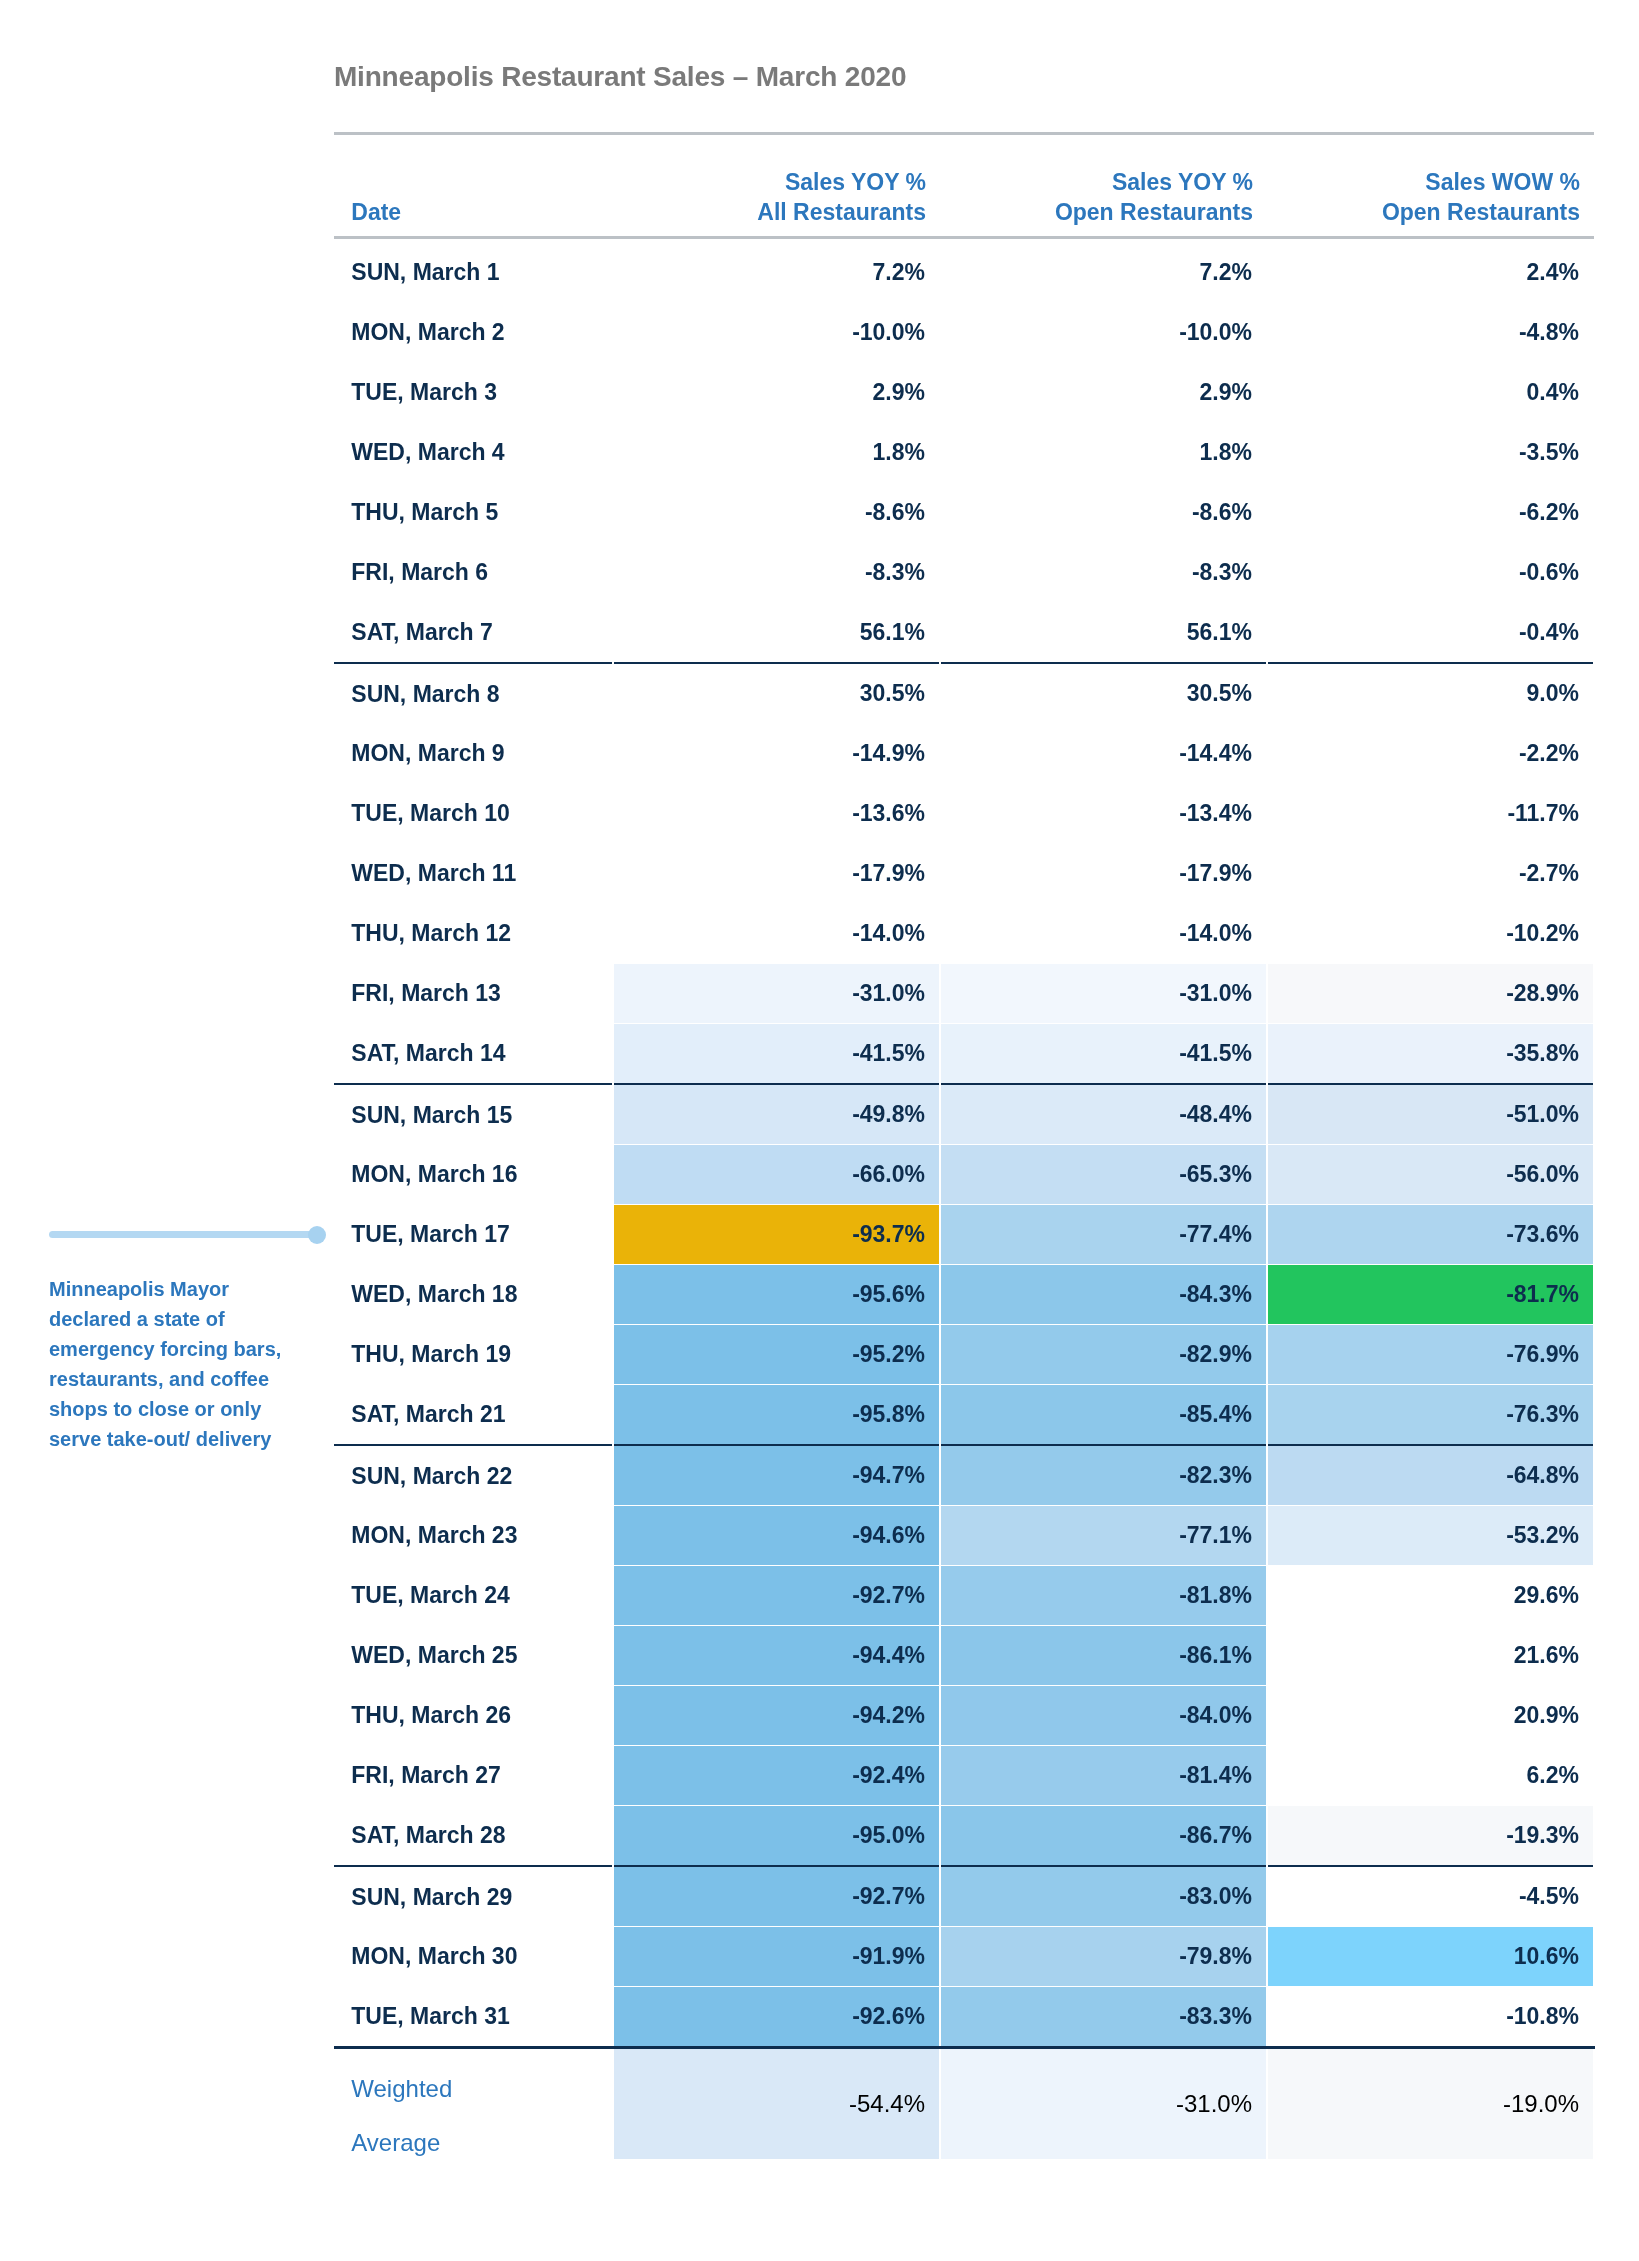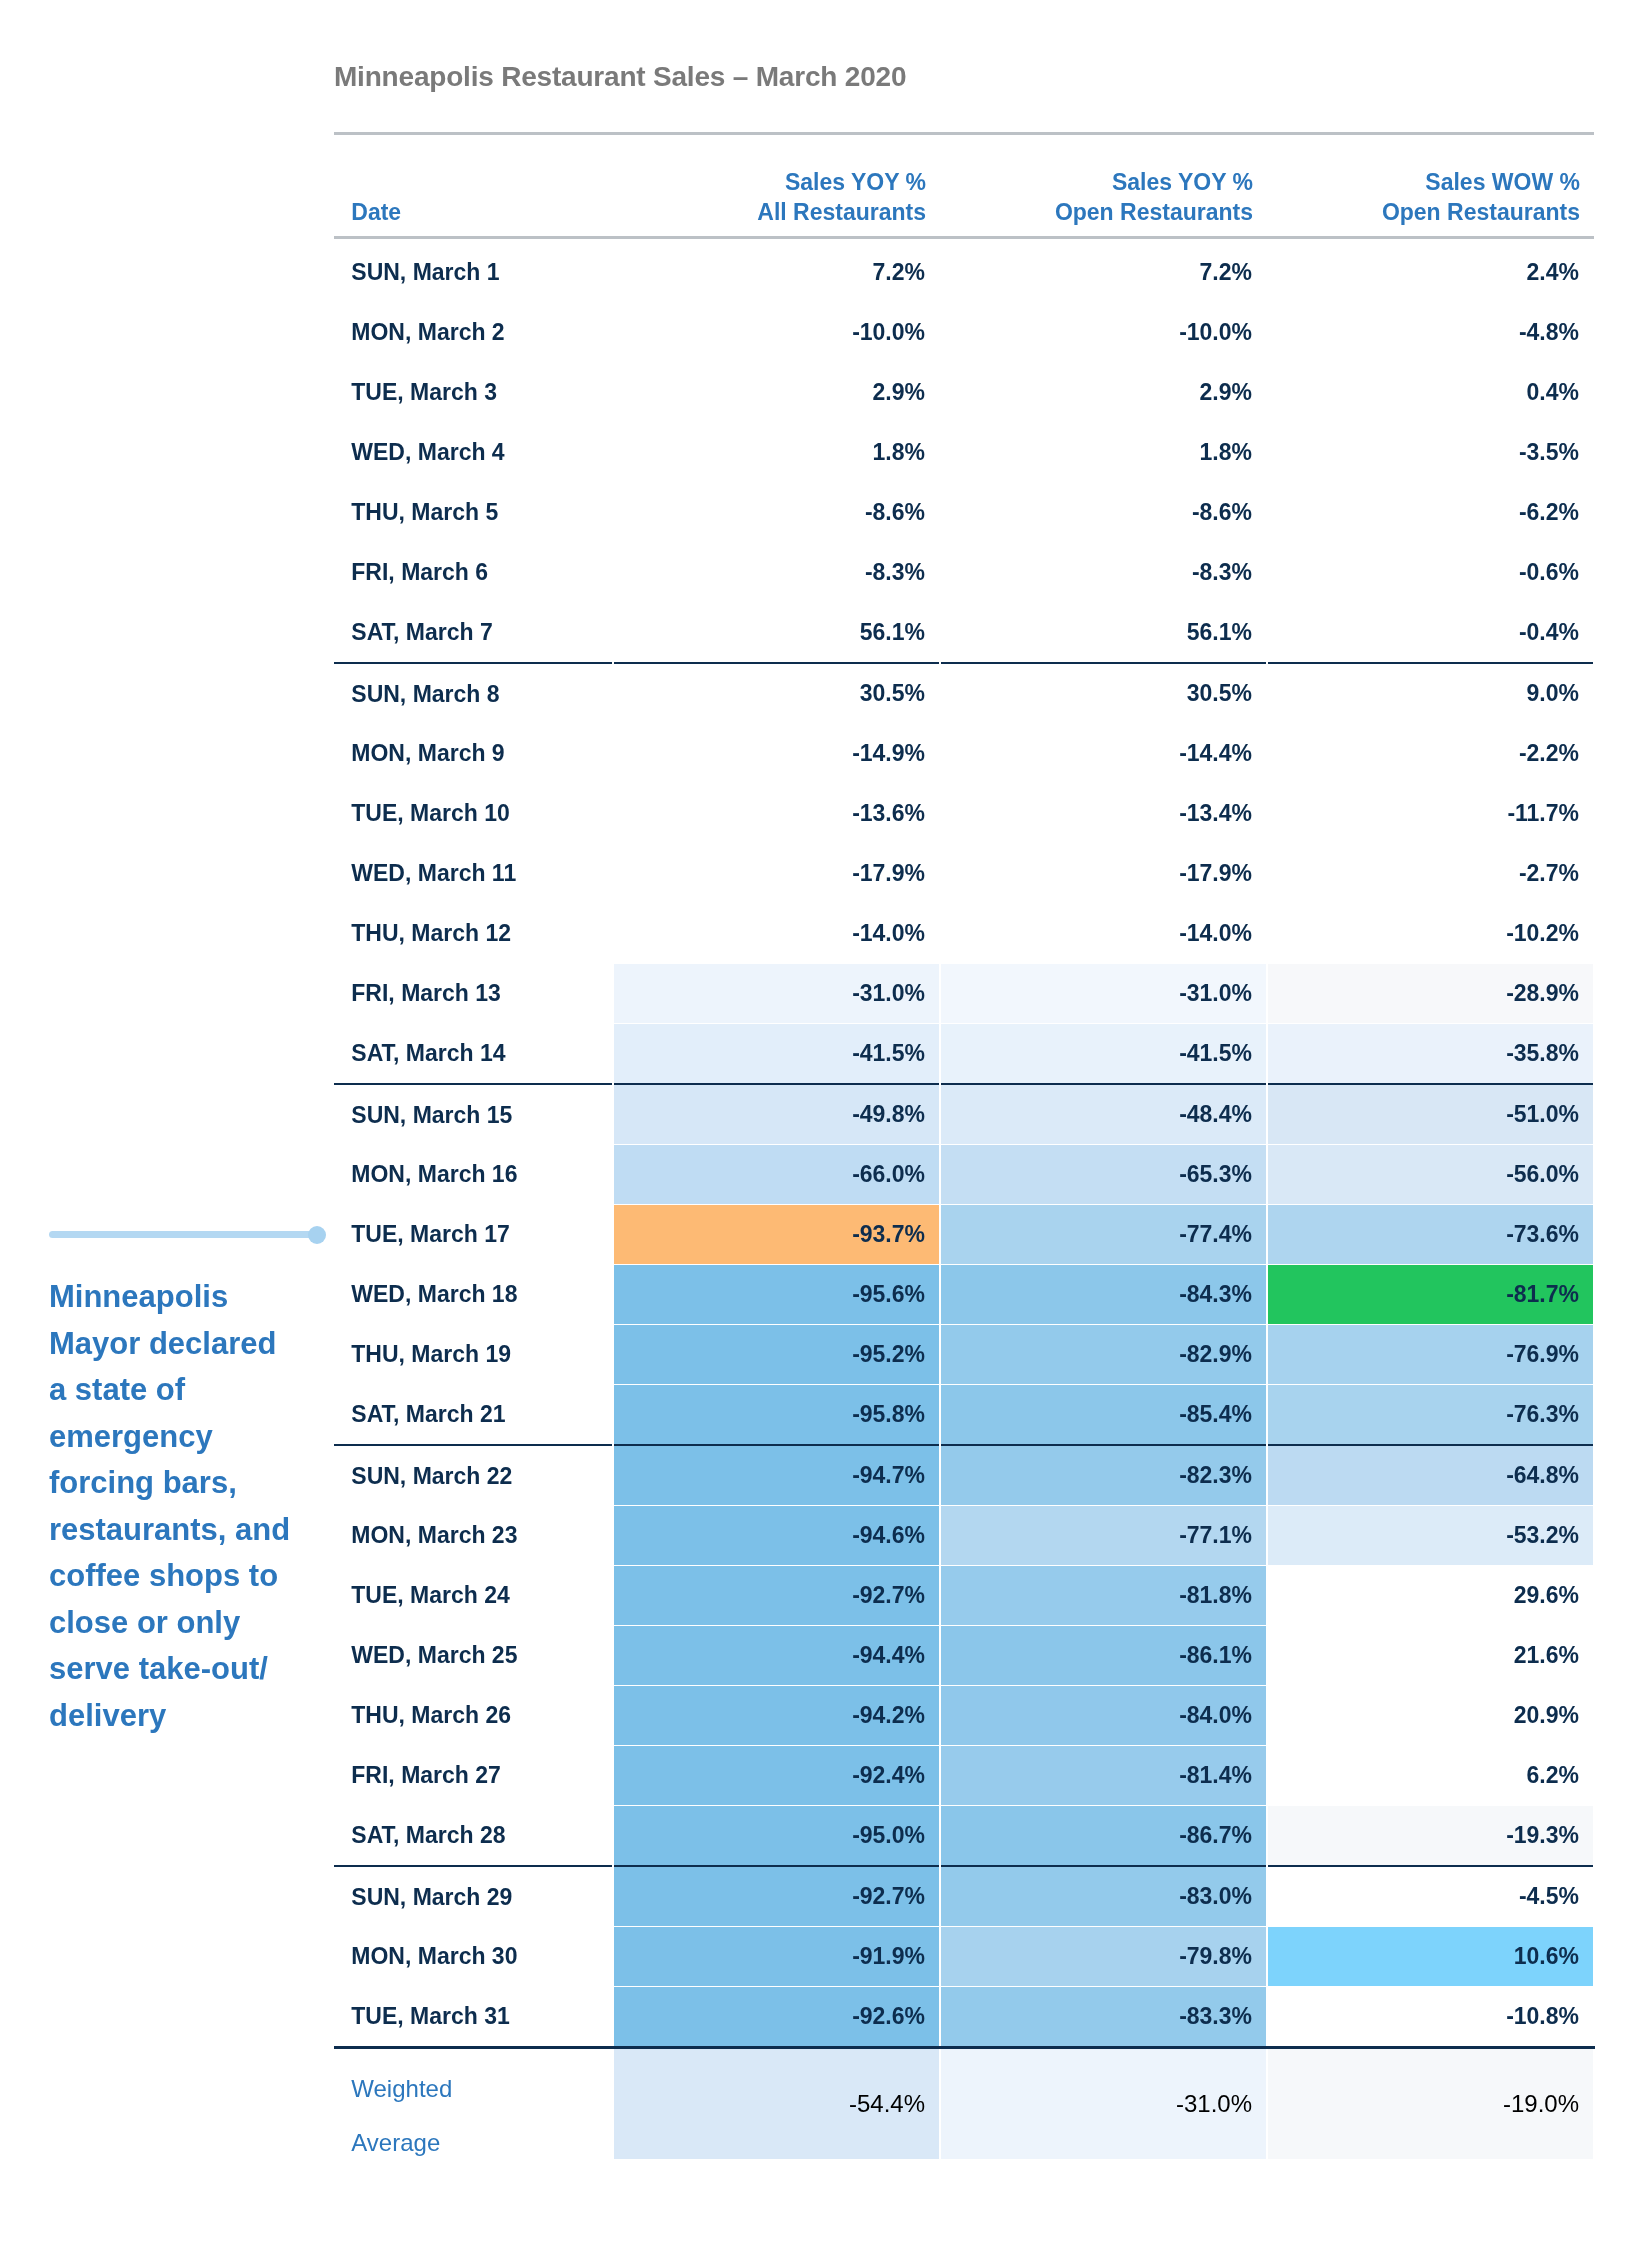--- a/index.html
+++ b/index.html
@@ -148,21 +148,21 @@
     height: 18px;
     border-radius: 50%;
     background: #a7d2f0;
   }
   #annot-text {
     position: absolute;
     left: 0px;
     top: 52px;
     width: 251px;
     color: #2c77bd;
-    font-size: 31px;
+    font-size: 20px;
     font-weight: bold;
     line-height: 1.5;
   }
 </style>
 </head>
 <body>
 
 <div id="title">Minneapolis Restaurant Sales – March 2020</div>
 
 <div id="table-wrap">
@@ -297,21 +297,21 @@
           <td class="val-cell" style="background-color: rgb(216, 231, 245);">-51.0%</td>
         </tr>
         <tr>
           <td class="date-cell">MON, March 16</td>
           <td class="val-cell" style="background-color: rgb(191, 220, 243);">-66.0%</td>
           <td class="val-cell" style="background-color: rgb(196, 222, 243);">-65.3%</td>
           <td class="val-cell" style="background-color: rgb(217, 232, 246);">-56.0%</td>
         </tr>
         <tr>
           <td class="date-cell">TUE, March 17</td>
-          <td class="val-cell" style="background-color: #fdba74;">-93.7%</td>
+          <td class="val-cell" style="background-color: #eab308;">-93.7%</td>
           <td class="val-cell" style="background-color: rgb(169, 211, 238);">-77.4%</td>
           <td class="val-cell" style="background-color: rgb(174, 213, 239);">-73.6%</td>
         </tr>
         <tr>
           <td class="date-cell">WED, March 18</td>
           <td class="val-cell" style="background-color: rgb(124, 192, 232); text-align: right;">-95.6%</td>
           <td class="val-cell" style="background-color: rgb(140, 199, 234);">-84.3%</td>
           <td class="val-cell" style="background-color: #22c55e; padding-left: 18px;">-81.7%</td>
         </tr>
         <tr>

